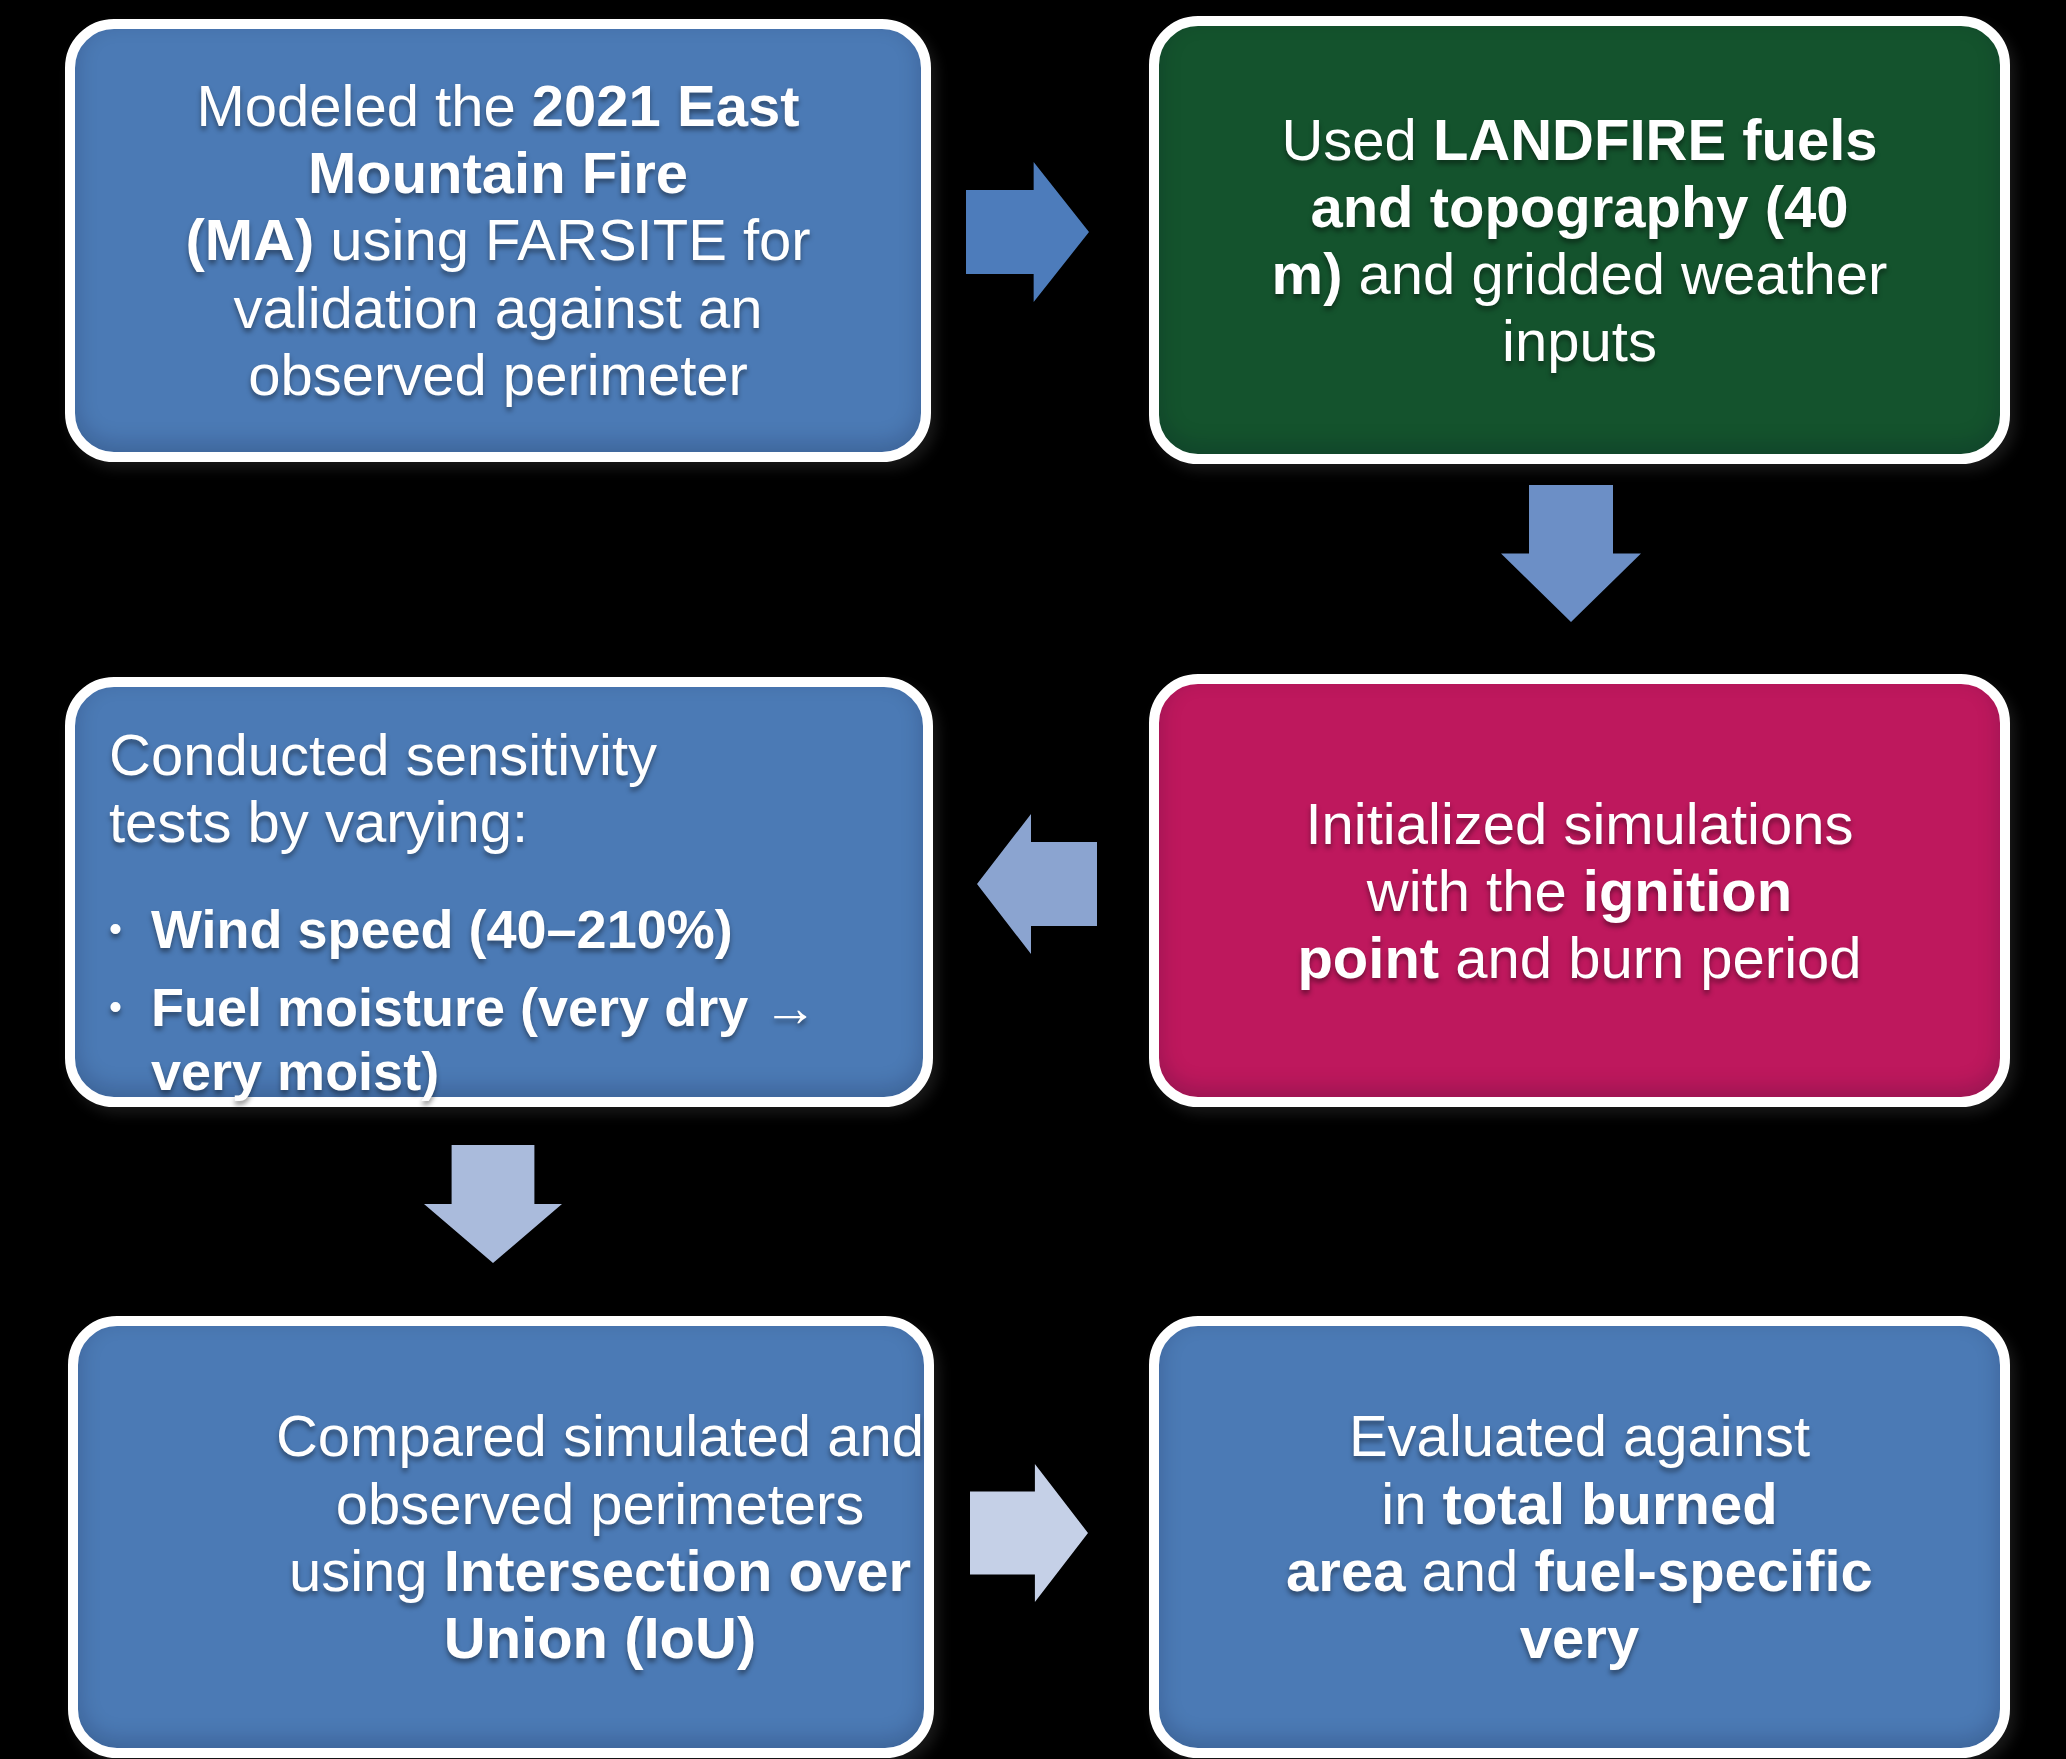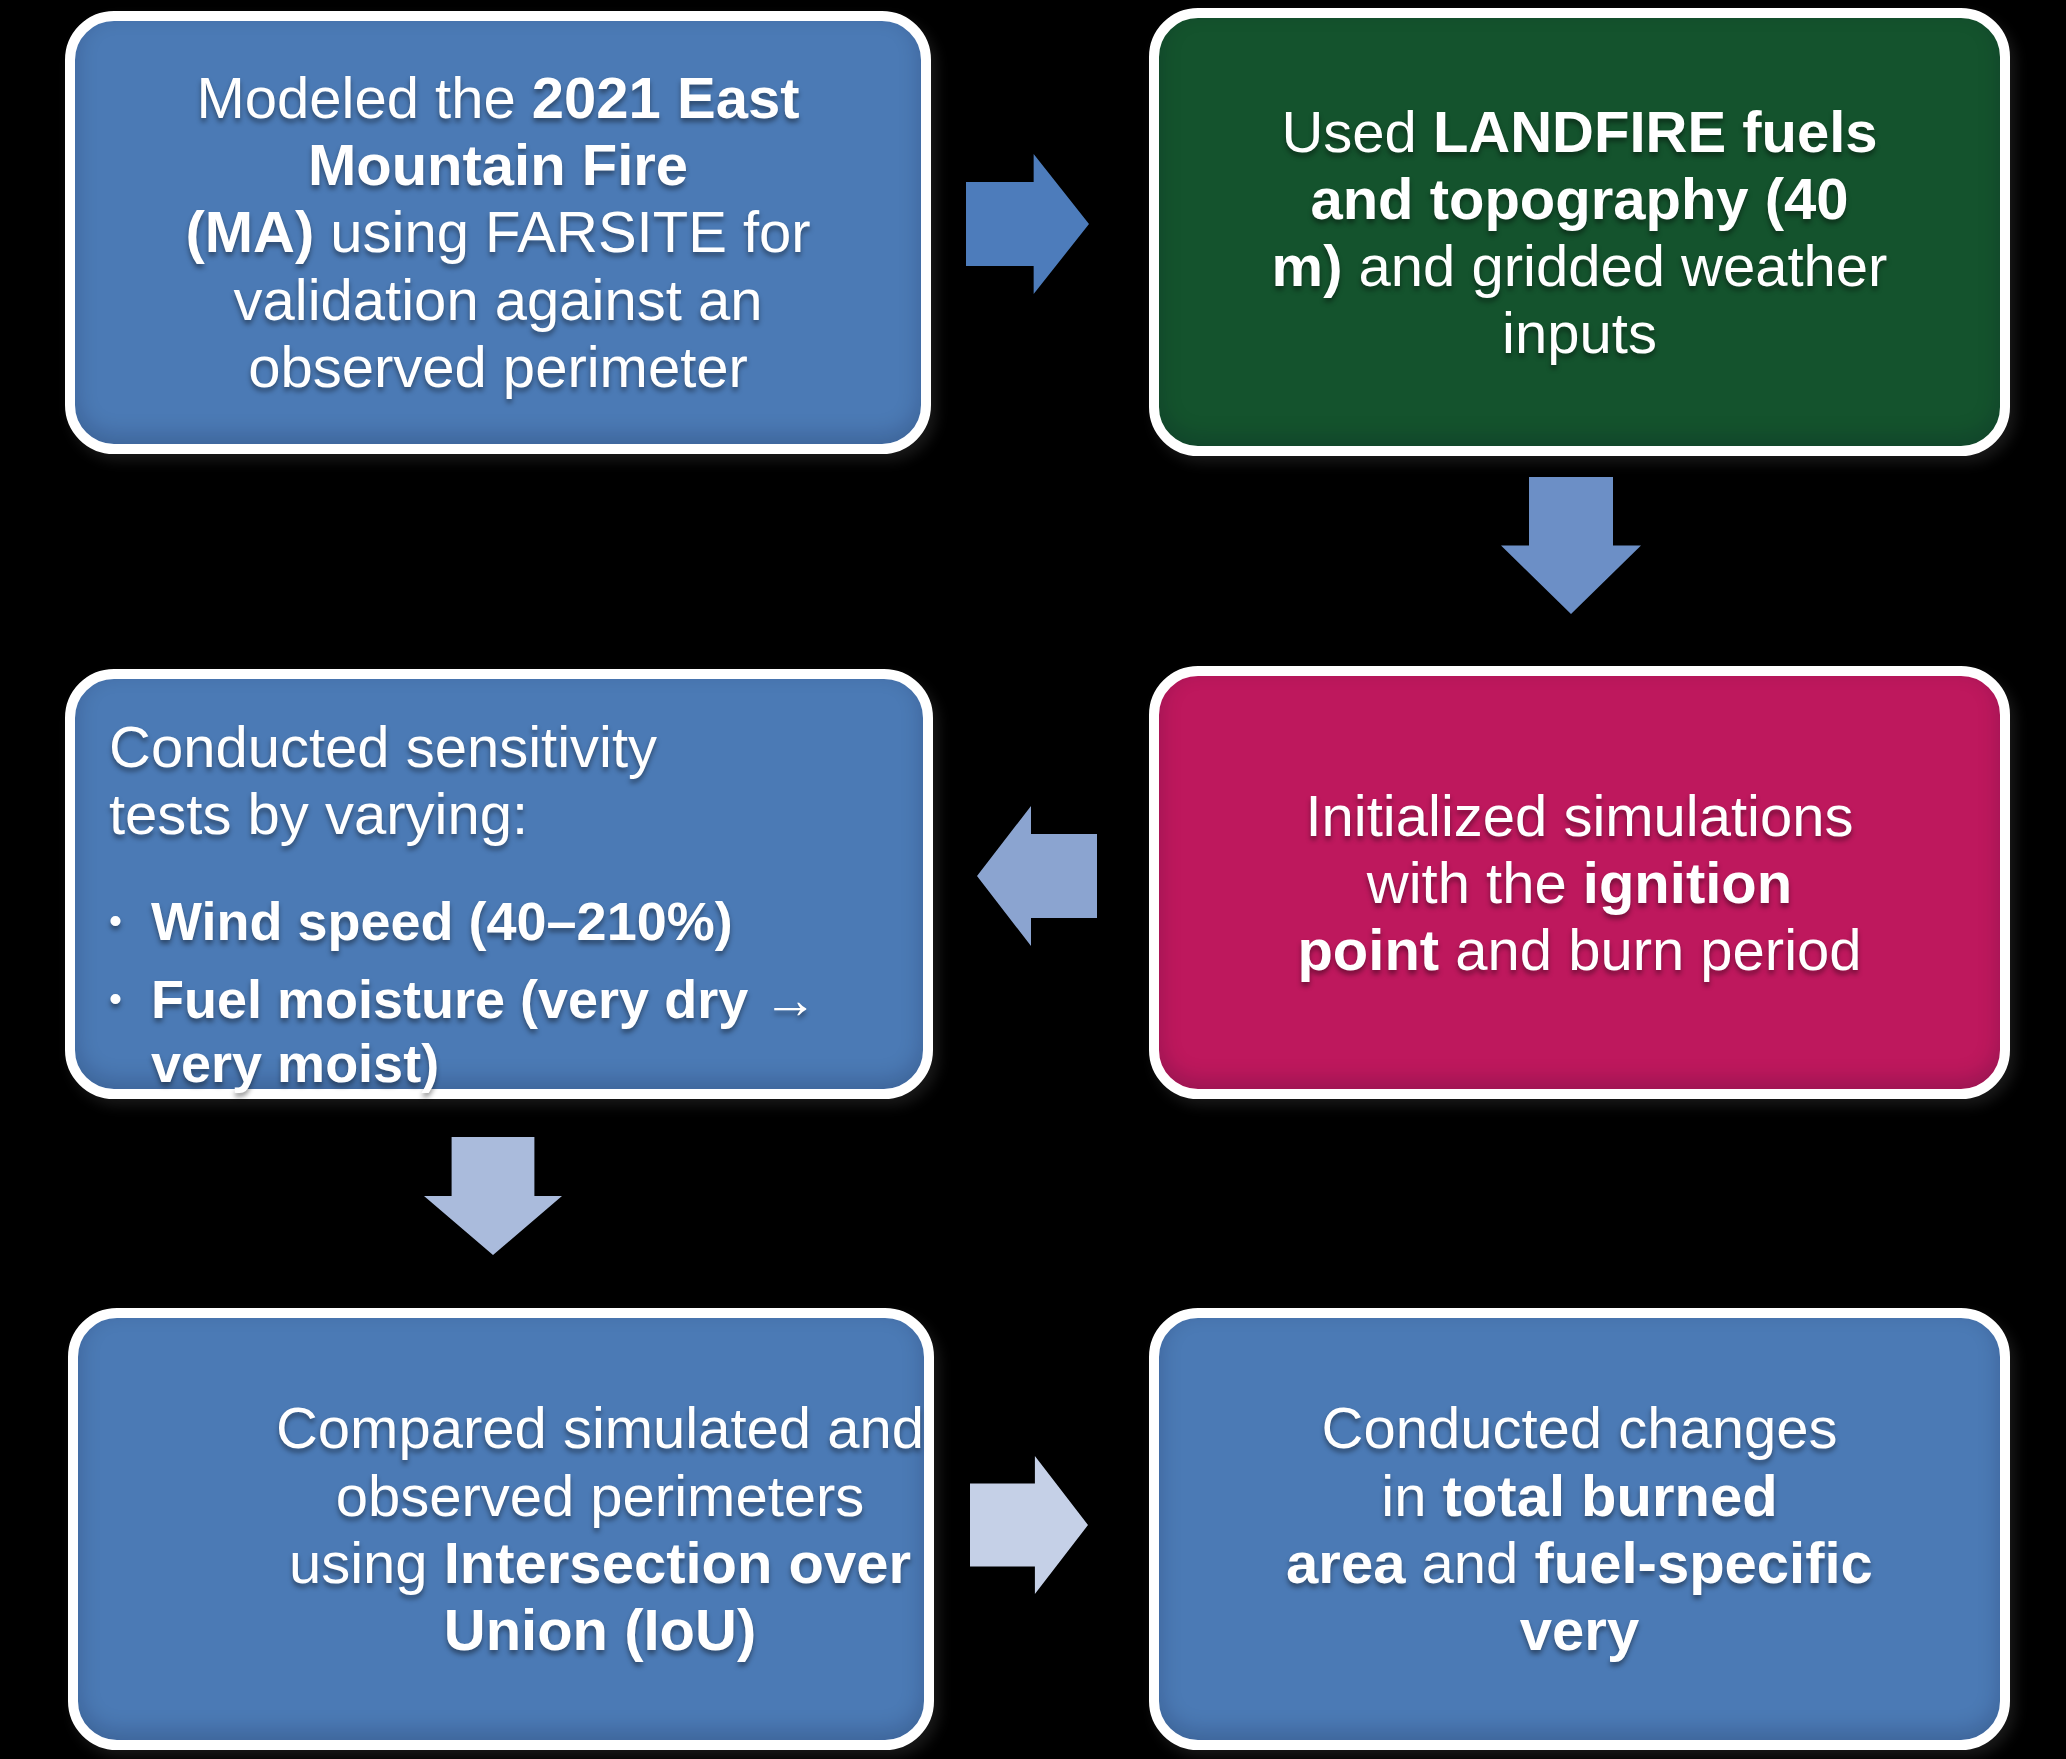--- a/index.html
+++ b/index.html
@@ -3,21 +3,21 @@
 <meta charset="utf-8">
 <style>
   html, body { margin: 0; padding: 0; }
   body {
     width: 2066px; height: 1760px;
     background: #000000;
     position: relative;
     overflow: hidden;
     font-family: "Liberation Sans", sans-serif;
   }
-  .canvas { position: absolute; inset: 0; }
+  .canvas { position: absolute; inset: 0; margin-top: 8px; }
 
   
   .box {
     position: absolute;
     box-sizing: border-box;
     border: 10.5px solid #ffffff;
     border-radius: 49px;
     display: flex;
     align-items: center;
     justify-content: center;
@@ -131,20 +131,20 @@
   <section class="box pos-b5" style="background: rgb(75, 122, 181);">
     <p class="txt"><span>Compared simulated and</span><br>
       <span>observed perimeters</span><br>
       <span>using </span><b>Intersection over</b><br>
       <b>Union (IoU)</b></p>
   </section>
 
   <div class="arrow right pos-a5" style="background: rgb(197, 208, 231);"></div>
 
   <section class="box pos-b6" style="background: rgb(75, 122, 181);">
-    <p class="txt"><span>Conducted changes</span><br>
+    <p class="txt"><span>Evaluated against</span><br>
       <span>in </span><b>total burned</b><br>
       <b>area</b><span> and </span><b>fuel-specific</b><br>
       <b>very</b></p>
   </section>
 
 </div>
 
 
 </body></html>

